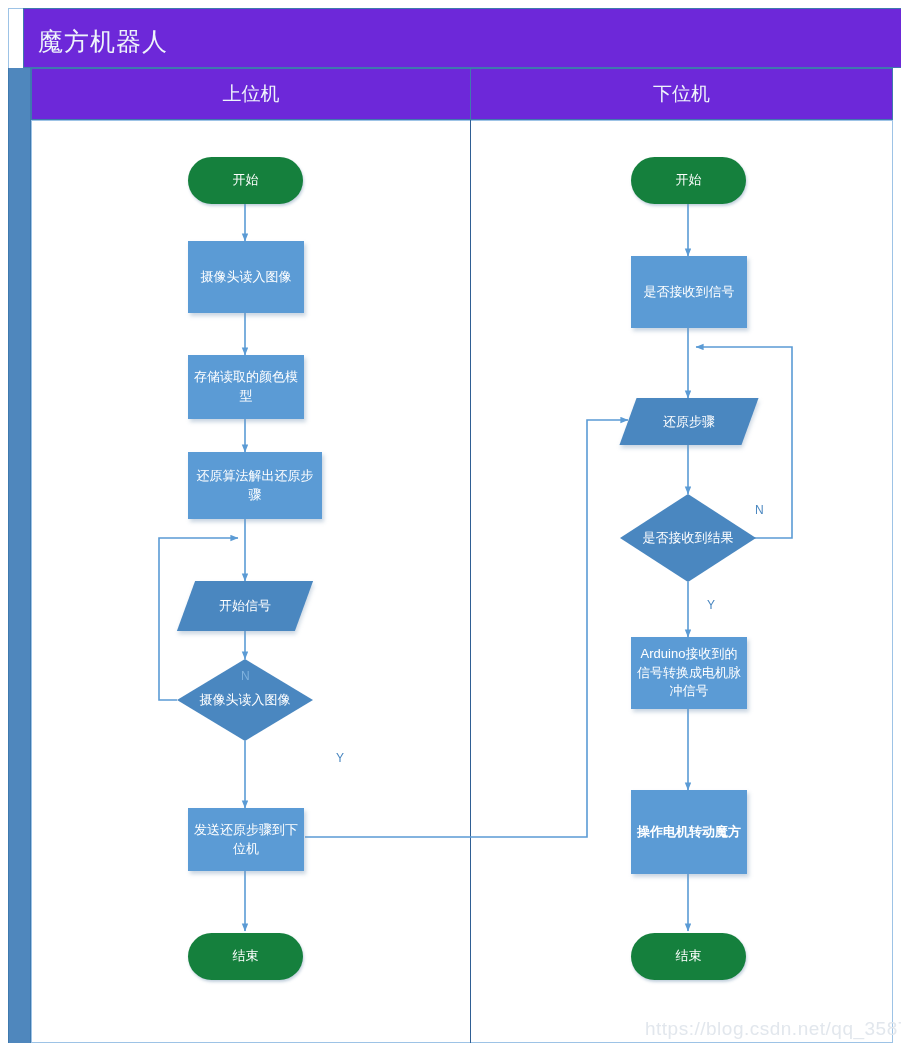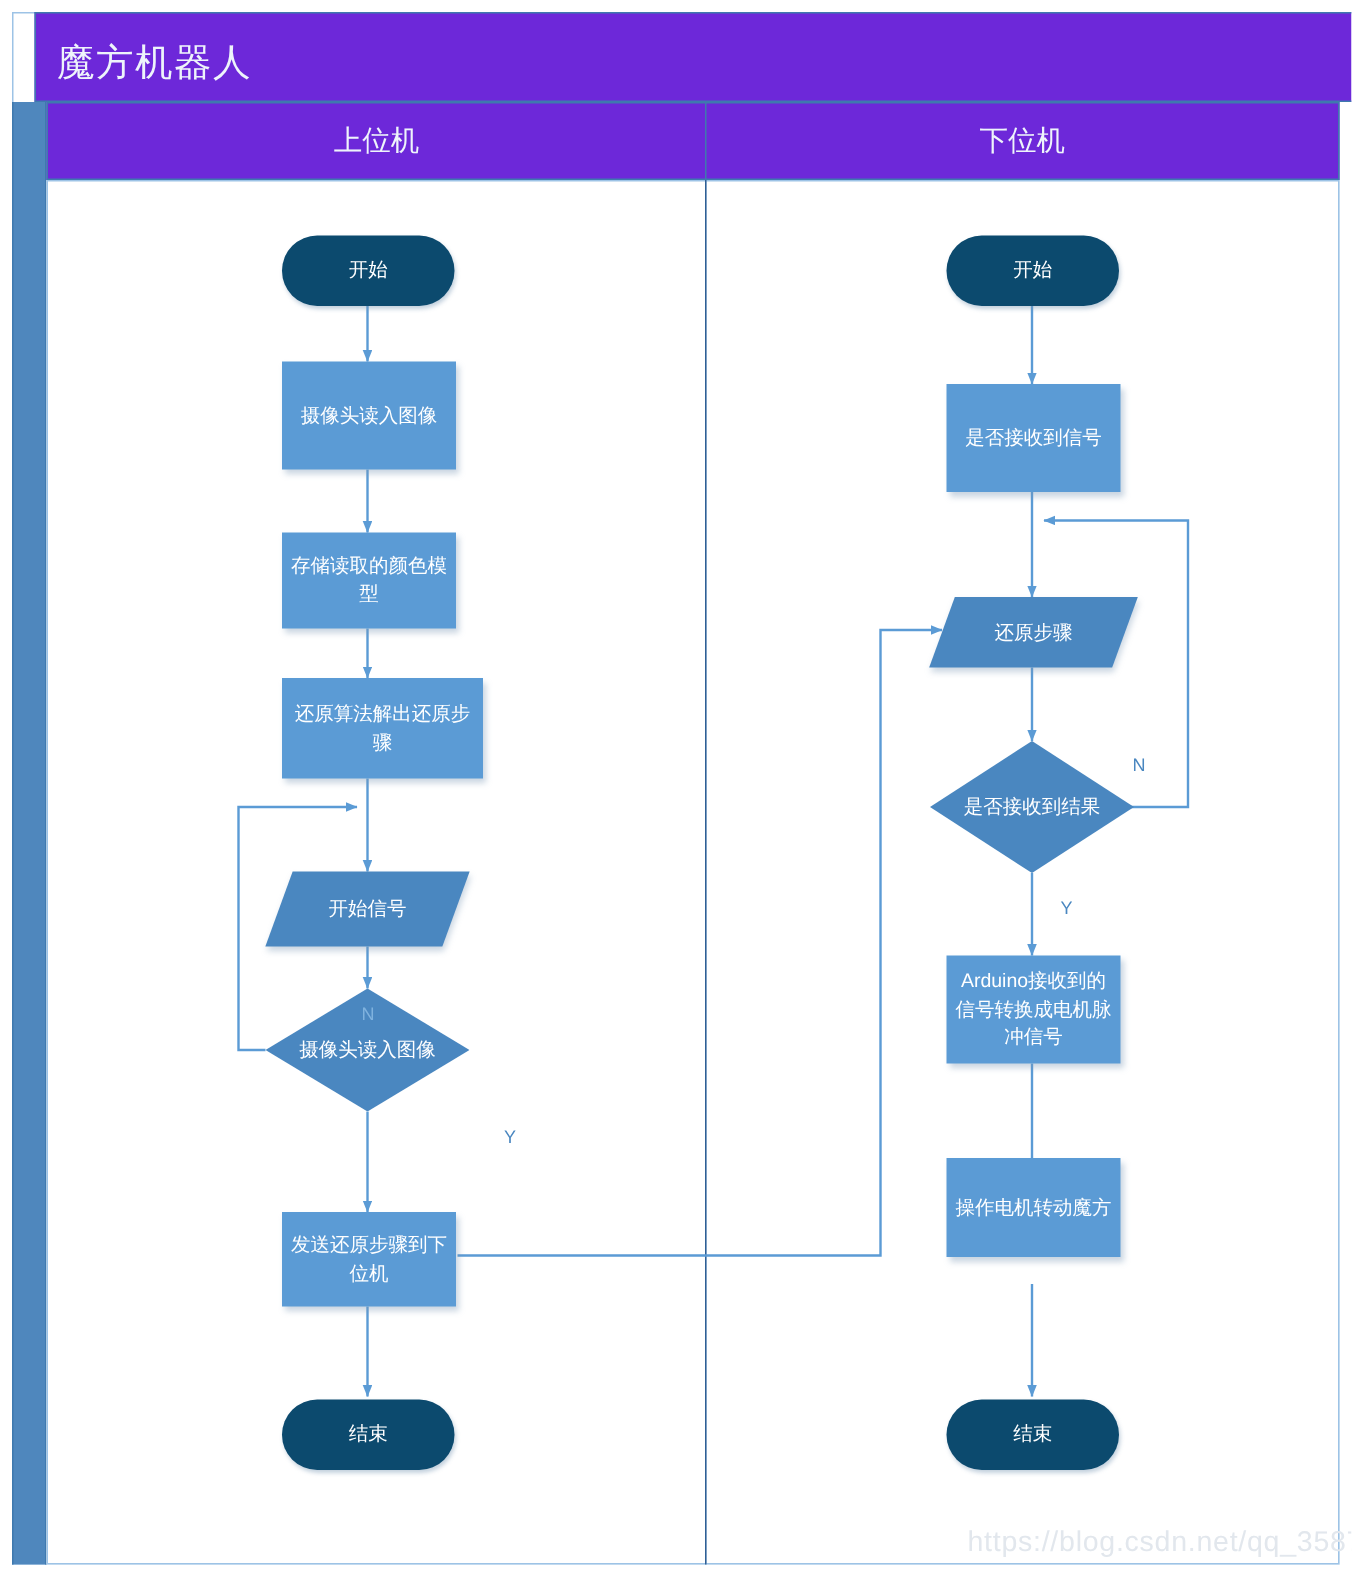--- a/index.html
+++ b/index.html
@@ -102,21 +102,21 @@
     display: flex;
     align-items: center;
     justify-content: center;
     text-align: center;
     font-size: 13px;
     line-height: 1.45;
     padding: 2px 6px;
     z-index: 5;
   }
   .terminal {
-    background: #0c4a6e;
+    background: #15803d;
     border-radius: 60px;
     box-shadow: 1px 2px 3px rgba(120,150,180,0.45);
   }
   .process {
     background: #5b9bd5;
     box-shadow: 2px 3px 4px rgba(120,150,180,0.40);
   }
   .io-wrap {
     position: absolute;
     z-index: 5;
@@ -303,21 +303,21 @@
     <div class="dec-shape"></div>
     <div class="dec-label">是否接收到结果</div>
   </div>
   <div class="edge-label" style="left:755px; top:503px;">N</div>
   <div class="edge-label" style="left:707px; top:598px;">Y</div>
 
   <div class="node process" style="left:631px; top:637px; width:116px; height:72px;">
     <span>Arduino接收到的信号转换成电机脉冲信号</span>
   </div>
 
-  <div class="node process" style="left:631px; top:772px; width:116px; height:66px;">
+  <div class="node process" style="left:631px; top:790px; width:116px; height:84px;font-weight:bold;">
     <span>操作电机转动魔方</span>
   </div>
 
   <div class="node terminal" style="left:631px; top:933px; width:115px; height:47px;">
     <span>结束</span>
   </div>
 
   <div class="watermark">https://blog.csdn.net/qq_35872643</div>
 
 </div>

